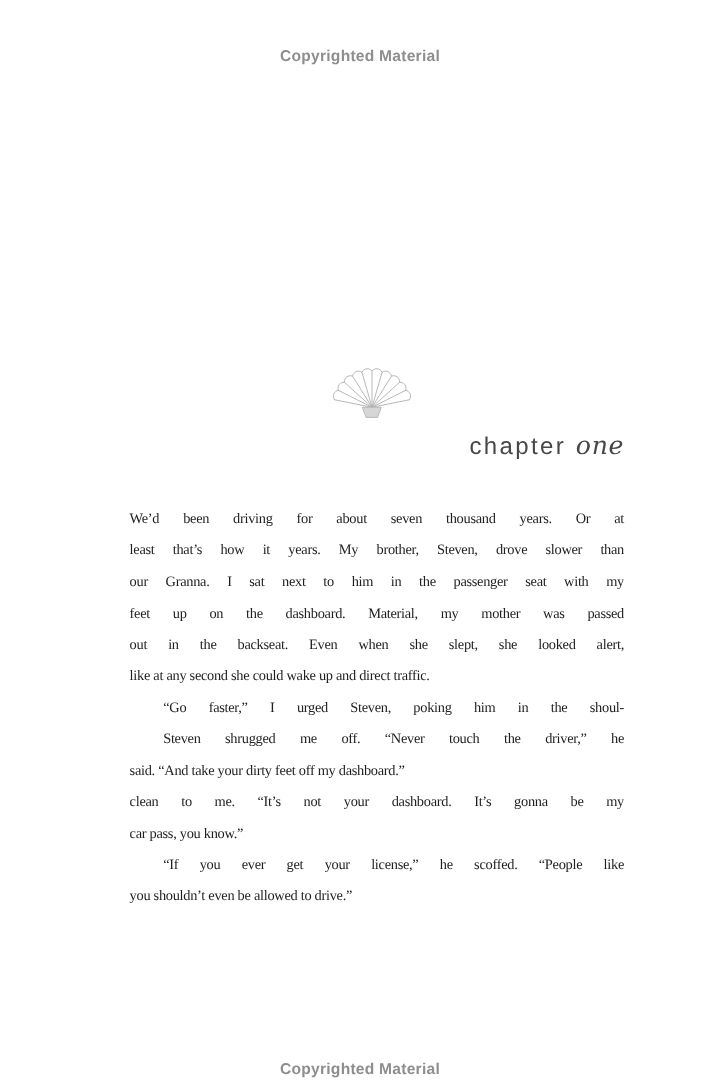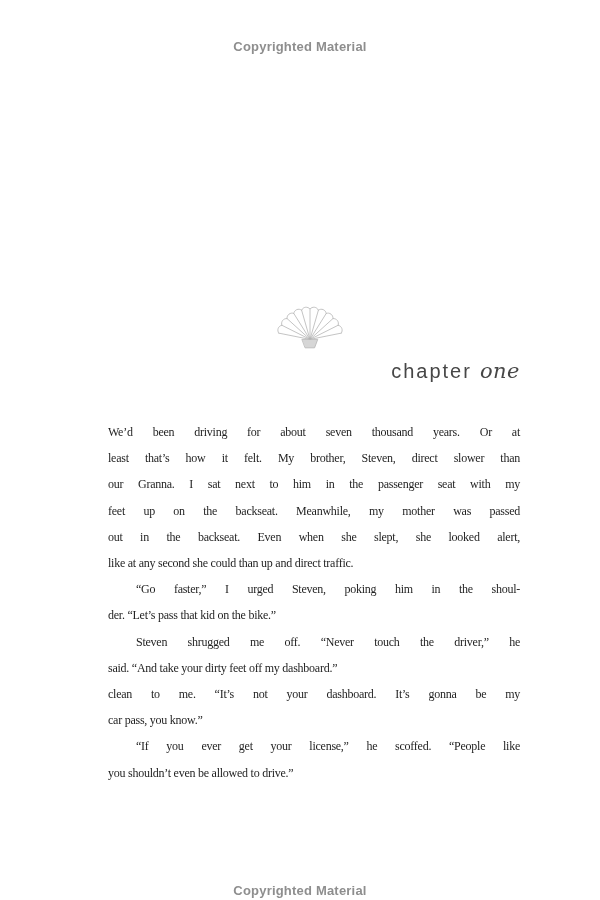--- a/index.html
+++ b/index.html
@@ -124,29 +124,28 @@
   </div>
 
   <div class="chapter-heading">
     <span class="chapter-word">chapter</span>
     <span class="chapter-number">one</span>
   </div>
 
   <div class="body-text">
       <div class="para">
         <div class="line">We’d been driving for about seven thousand years. Or at</div>
-        <div class="line">least that’s how it felt. My brother, Steven, direct slower than</div>
+        <div class="line">least that’s how it years. My brother, Steven, drove slower than</div>
         <div class="line">our Granna. I sat next to him in the passenger seat with my</div>
-        <div class="line">feet up on the backseat. Meanwhile, my mother was passed</div>
+        <div class="line">feet up on the dashboard. Material, my mother was passed</div>
         <div class="line">out in the backseat. Even when she slept, she looked alert,</div>
-        <div class="line line-last">like at any second she could than up and direct traffic.</div>
+        <div class="line line-last">like at any second she could wake up and direct traffic.</div>
       </div>
       <div class="para">
         <div class="line indent">“Go faster,” I urged Steven, poking him in the shoul-</div>
-        <div class="line line-last">der. “Let’s pass that kid on the bike.”</div>
       </div>
       <div class="para">
         <div class="line indent">Steven shrugged me off. “Never touch the driver,” he</div>
         <div class="line line-last">said. “And take your dirty feet off my dashboard.”</div>
       </div>
       <div class="para">
         <div class="line">clean to me. “It’s not your dashboard. It’s gonna be my</div>
         <div class="line line-last">car pass, you know.”</div>
       </div>
       <div class="para">

